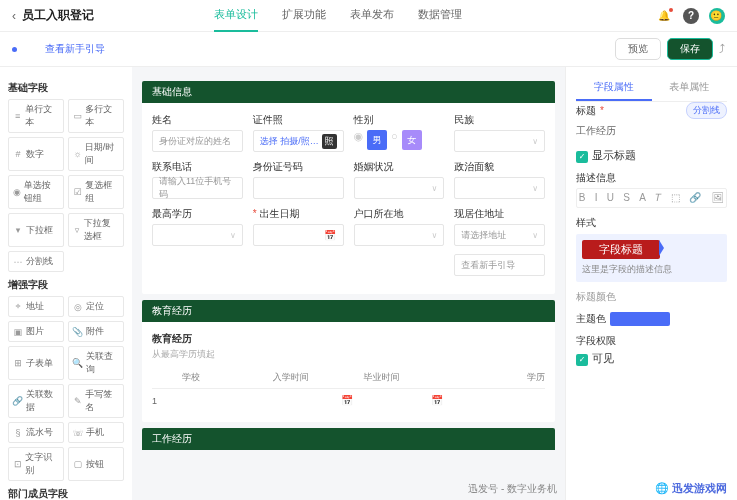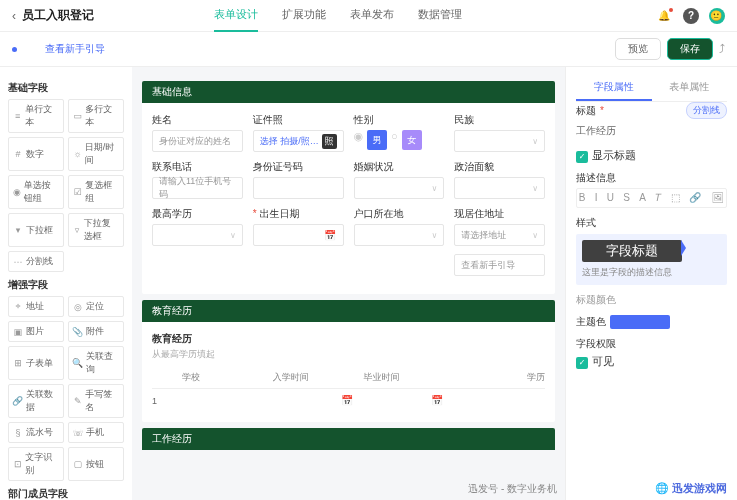--- a/index.html
+++ b/index.html
@@ -51,21 +51,21 @@
 .rtab{flex:1;text-align:center;font-size:10px;padding:5px 0;color:#999;cursor:pointer}
 .rtab.active{color:#4a6cf7;border-bottom:2px solid #4a6cf7}
 .prop-row{margin-bottom:8px}
 .prop-label{font-size:10px;color:#333;margin-bottom:3px;display:flex;align-items:center;gap:4px}
 .req{color:#e74c3c}
 .divider-pill{font-size:9px;color:#4a6cf7;border:1px solid #c7d2fe;background:#eef2ff;padding:1px 6px;border-radius:8px;margin-left:auto}
 .prop-val{font-size:10px;color:#666;padding:2px 0}
 .chk{width:12px;height:12px;background:#1abc9c;border-radius:2px;display:inline-flex;align-items:center;justify-content:center;color:#fff;font-size:8px;margin-right:4px}
 .rt-bar{display:flex;gap:6px;color:#999;font-size:10px;padding:3px 0;border:1px solid #eee;border-radius:2px;justify-content:space-around;margin-top:3px}
 .style-preview{background:#eef2ff;padding:6px;border-radius:2px;margin-top:4px}
-.style-tag{background:#404040;color:#fff;font-size:13px;padding:2px 24px;border-radius:2px;display:inline-block;position:relative}
+.style-tag{background:#b91c1c;color:#fff;font-size:11px;padding:2px 17px;border-radius:2px;display:inline-block;position:relative}
 .style-tag::after{content:"";position:absolute;right:-4px;top:0;width:0;height:0;border-top:8px solid transparent;border-bottom:8px solid transparent;border-left:5px solid #4a6cf7}
 .style-desc{font-size:9px;color:#888;margin-top:4px}
 .color-swatch{width:60px;height:14px;background:#4a6cf7;border-radius:2px;display:inline-block;vertical-align:middle}
 .watermark{position:absolute;bottom:4px;right:10px;font-size:11px;color:#3b5bdb;font-weight:600;display:flex;align-items:center;gap:3px;opacity:.9}
 .watermark2{position:absolute;bottom:4px;right:180px;font-size:10px;color:#888}
 </style>
 </head>
 <body>
 
 <div class="top">

